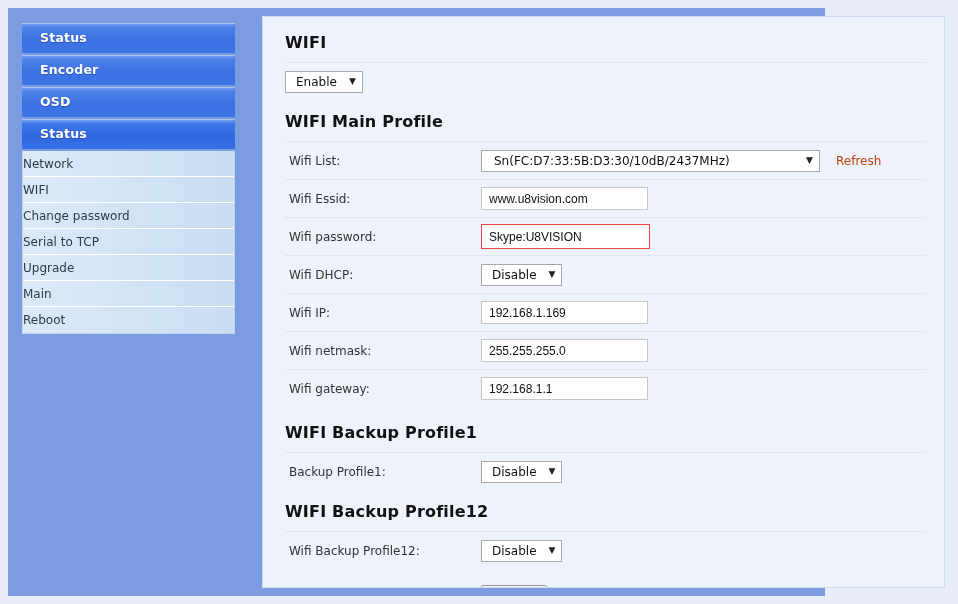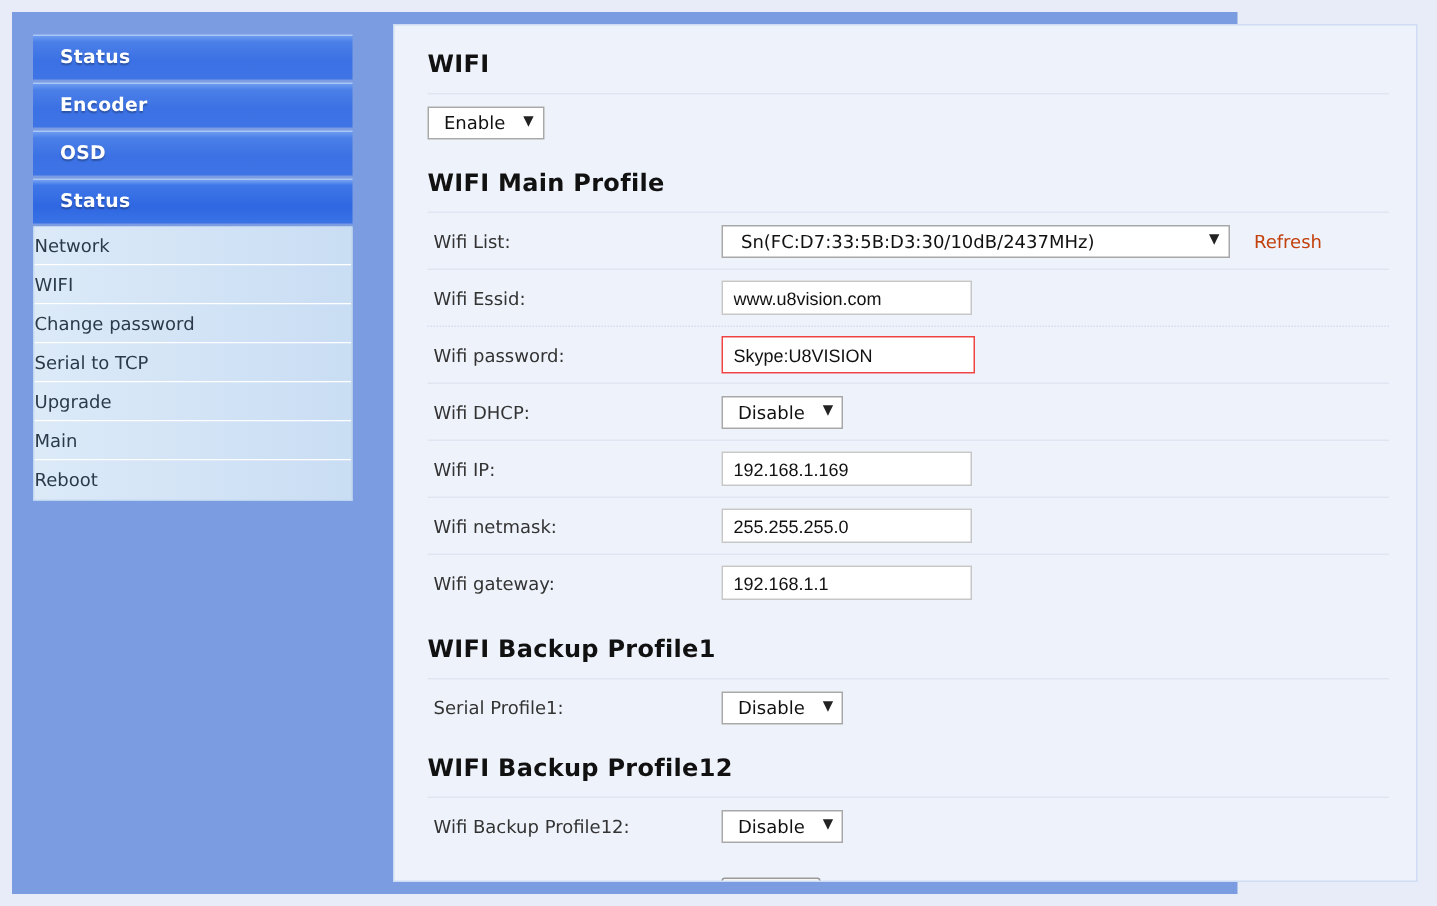--- a/index.html
+++ b/index.html
@@ -318,21 +318,21 @@
       <div class="form-row">
         <div class="row-label">Wifi gateway:</div>
         <div class="row-field">
           <input class="ui-input" type="text" value="192.168.1.1" style="">
         </div>
       </div>
 
       <h2 class="section-title">WIFI Backup Profile1</h2>
 
       <div class="form-row">
-        <div class="row-label">Serial Profile1:</div>
+        <div class="row-label">Backup Profile1:</div>
         <div class="row-field">
           <div class="ui-select">
             <span class="sel-text">Disable</span>
             <span class="caret">▼</span>
           </div>
         </div>
       </div>
 
       <h2 class="section-title tight">WIFI Backup Profile12</h2>
 

